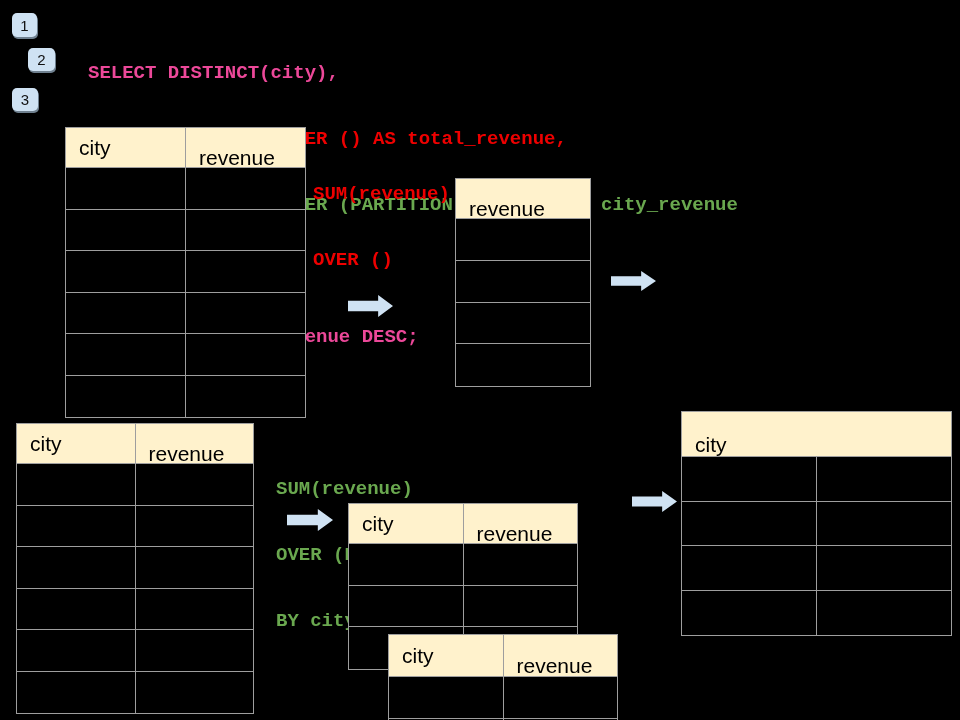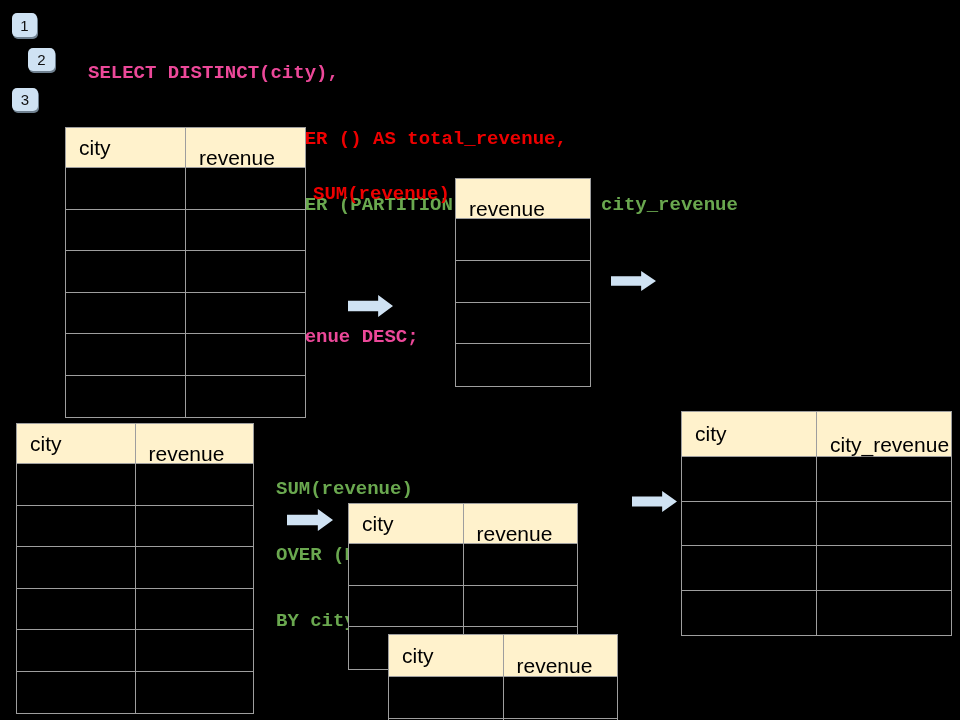--- a/index.html
+++ b/index.html
@@ -100,20 +100,21 @@
   <div class="c-green">    SUM(revenue) OVER (PARTITION BY city) as city_revenue</div>
   <div class="c-purple">  FROM rides</div>
   <div class="c-purple">  ORDER by city_revenue DESC;</div>
 </div>
 
 <div class="note">
 </div>
 
 <div class="ann" id="ann-total">
   <div>SUM(revenue)</div>
+  <div>OVER ()</div>
 </div>
 
 <div class="ann" id="ann-partition">
   <div>SUM(revenue)</div>
   <div>OVER (PARTITION</div>
   <div>BY city)</div>
 </div>
 
 <div class="tbl" id="tbl-source-top">
   <div class="thead">
@@ -240,21 +241,20 @@
       <div class="trow">
         <div class="td"></div>
         <div class="td"></div>
       </div>
     </div>
 </div>
 
 <div class="tbl" id="tbl-partition-result">
   <div class="thead">
     <div class="th">city</div>
-    <div class="th">city_revenue</div>
   </div>
   <div>
 
   <div class="trow">
         <div class="td"></div>
         <div class="td"></div>
       </div>
       <div class="trow">
         <div class="td"></div>
         <div class="td"></div>

